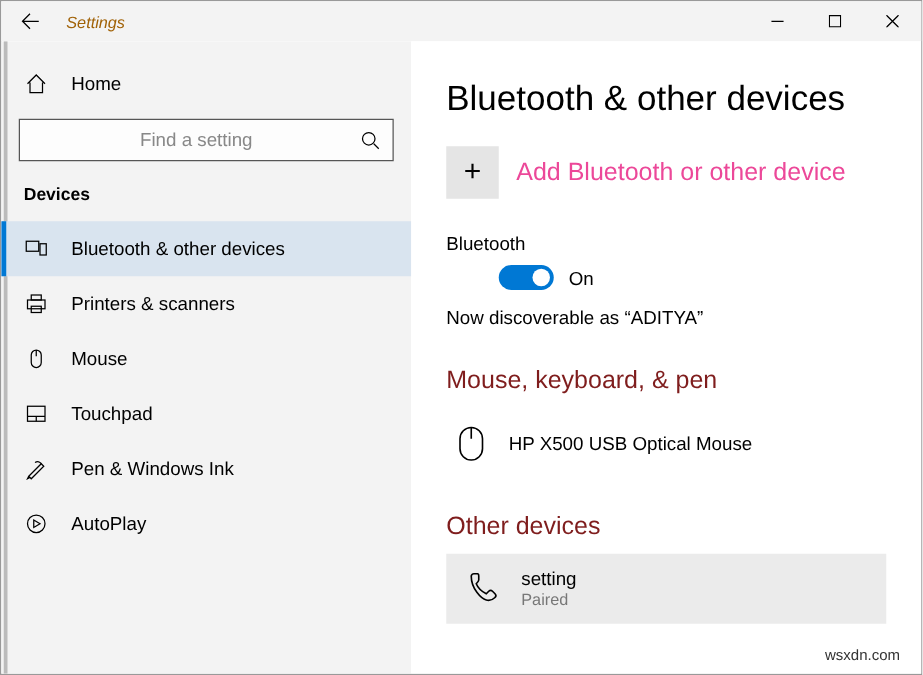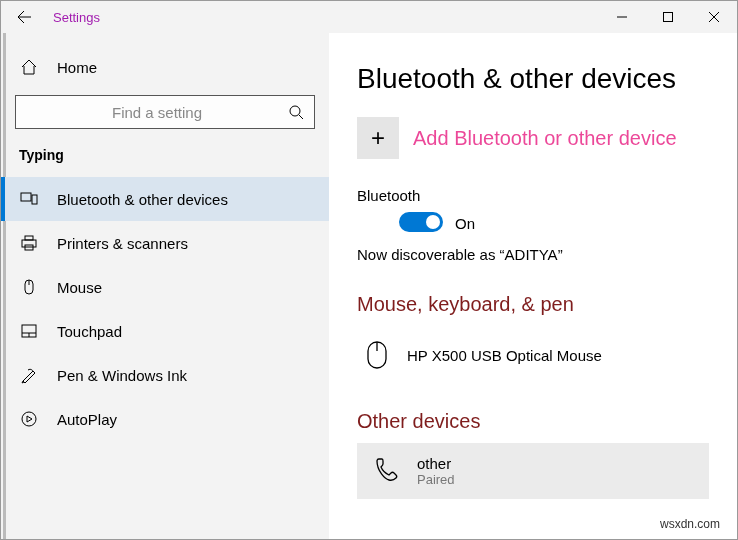--- a/index.html
+++ b/index.html
@@ -2,21 +2,21 @@
 <html><head>
   <meta charset="utf-8">
   <style>
     * { margin: 0; padding: 0; box-sizing: border-box; font-family: "Segoe UI", sans-serif; }
     body { width: 738px; height: 540px; overflow: hidden; background: #fff; position: relative; }
     .window { display: flex; flex-direction: column; height: 100%; border: 1px solid #999; }
     
     
     .titlebar { height: 32px; display: flex; align-items: center; background: #f3f3f3; }
     .titlebar-back { width: 46px; height: 32px; display: flex; align-items: center; justify-content: center; cursor: pointer; }
-    .titlebar-title { font-size: 13px; color: #a21caf; padding-left: 6px; flex: 1; }
+    .titlebar-title { font-size: 13px; color: #a16207; padding-left: 6px; flex: 1; font-style: italic; }
     .titlebar-controls { display: flex; }
     .title-btn { width: 46px; height: 32px; display: flex; align-items: center; justify-content: center; cursor: pointer; }
     .title-btn svg { pointer-events: none; }
     
     
     .body { display: flex; flex: 1; overflow: hidden; }
     
     
     .sidebar { width: 328px; background: #f3f3f3; display: flex; flex-direction: column; padding-top: 12px; position: relative; }
     .sidebar-scroll::-webkit-scrollbar { width: 2px; }
@@ -118,21 +118,21 @@
         </div>
 
         <div class="search-box">
           <input class="search-input" placeholder="Find a setting" style="">
           <svg width="16" height="16" viewBox="0 0 16 16">
               <circle cx="7" cy="7" r="5" stroke-width="1"></circle>
               <path d="M11 11 L15 15" stroke-width="1"></path>
             </svg>
         </div>
 
-        <div class="category">Typing</div>
+        <div class="category">Devices</div>
 
         <div class="nav-item active">
           <span class="icon">
             <svg width="18" height="18" viewBox="0 0 18 18">
                 <rect x="1" y="3" width="10" height="8" stroke-width="1"></rect>
                 <rect x="12" y="5" width="5" height="9" stroke-width="1"></rect>
               </svg>
           </span>
           <span>Bluetooth &amp; other devices</span>
         </div>
@@ -223,21 +223,21 @@
 
       <div class="section-header">Other devices</div>
       <div class="other-list">
         <div class="device-card">
           <div class="device-icon">
             <svg width="28" height="28" viewBox="0 0 28 28">
                 <path d="M6 4 C6 4 6 2 8 2 L11 2 C12 2 12 3 12 4 L12 7 C12 8 11 9 10 10 C10 10 12 15 18 18 C18 18 19 17 20 16 C21 15 22 15 23 16 L25 18 C26 19 26 20 25 21 C24 22 22 24 18 23 C14 22 6 14 6 4 Z" stroke-width="1.3"></path>
               </svg>
           </div>
           <div class="device-card-text">
-            <div class="device-name">other</div>
+            <div class="device-name">setting</div>
             <div class="device-status">Paired</div>
           </div>
         </div>
       </div>
 
       <div class="watermark">wsxdn.com</div>
     </div>
 
   </div>
 </div>

